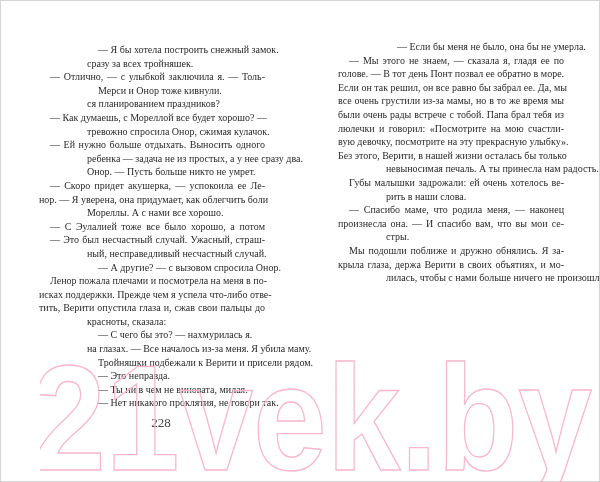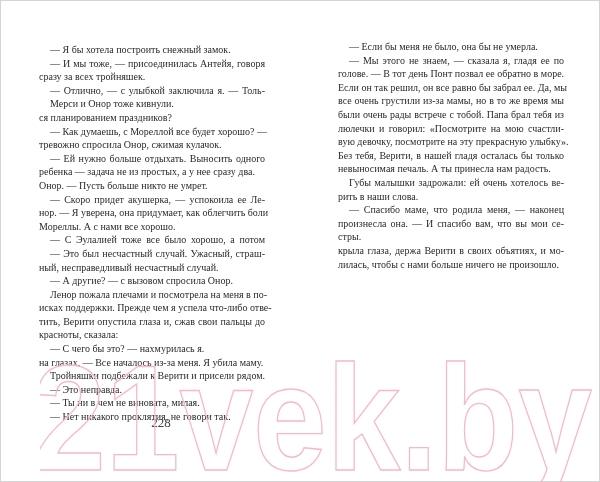--- a/index.html
+++ b/index.html
@@ -11,37 +11,36 @@
     position: absolute; left: 0; top: 0; width: 598px; height: 480px;
     border: 1px solid #d4d4d4; background: #fff;
   }
   .page { position: absolute; top: 42px; width: 226px; }
   .page.left { left: 38px; }
   .page.right { left: 337px; top: 39px; }
   .line {
     font-size: 10px; line-height: 13.6px; color: #2a2a2a; white-space: nowrap;
     text-align: justify; text-align-last: justify; height: 13.6px; overflow: visible;
   }
-  .line.last { text-align-last: left; }
+  .line.last { text-align-last: left; margin-left: 48px; }
   .line.indent { padding-left: 11px; }
   .page-number {
     position: absolute; top: 414px; left: 140px; width: 40px; text-align: center;
     font-size: 13px; color: #444;
   }
   .watermark {
     position: absolute; left: 40px; top: 352px; width: 560px; height: 130px; pointer-events: none;
   }
 </style>
 </head>
 <body>
 
 <div class="frame">
   <div class="page left" id="left-page">
       <div class="line indent last">— Я бы хотела построить снежный замок.</div>
-      <div class="line indent">— И мы тоже, — присоединилась Антейя, говоря</div>
       <div class="line last">сразу за всех тройняшек.</div>
       <div class="line indent">— Отлично, — с улыбкой заключила я. — Толь-</div>
       <div class="line indent last">Мерси и Онор тоже кивнули.</div>
       <div class="line last">ся планированием праздников?</div>
       <div class="line indent">— Как думаешь, с Мореллой все будет хорошо? —</div>
       <div class="line last">тревожно спросила Онор, сжимая кулачок.</div>
       <div class="line indent">— Ей нужно больше отдыхать. Выносить одного</div>
       <div class="line last">ребенка — задача не из простых, а у нее сразу два.</div>
       <div class="line last">Онор. — Пусть больше никто не умрет.</div>
       <div class="line indent">— Скоро придет акушерка, — успокоила ее Ле-</div>
@@ -65,27 +64,28 @@
   <div class="page-number">228</div>
   <div class="page right" id="right-page">
       <div class="line indent last">— Если бы меня не было, она бы не умерла.</div>
       <div class="line indent">— Мы этого не знаем, — сказала я, гладя ее по</div>
       <div class="line">голове. — В тот день Понт позвал ее обратно в море.</div>
       <div class="line">Если он так решил, он все равно бы забрал ее. Да, мы</div>
       <div class="line">все очень грустили из-за мамы, но в то же время мы</div>
       <div class="line">были очень рады встрече с тобой. Папа брал тебя из</div>
       <div class="line">люлечки и говорил: «Посмотрите на мою счастли-</div>
       <div class="line">вую девочку, посмотрите на эту прекрасную улыбку».</div>
-      <div class="line">Без тебя, Верити, в нашей гладя осталась бы только</div>
+      <div class="line">Без этого, Верити, в нашей жизни осталась бы только</div>
       <div class="line last">невыносимая печаль. А ты принесла нам радость.</div>
       <div class="line indent">Губы малышки задрожали: ей очень хотелось ве-</div>
       <div class="line last">рить в наши слова.</div>
       <div class="line indent">— Спасибо маме, что родила меня, — наконец</div>
       <div class="line">произнесла она. — И спасибо вам, что вы мои се-</div>
       <div class="line last">стры.</div>
+      <div class="line indent">Мы подошли поближе и дружно обнялись. Я за-</div>
       <div class="line">крыла глаза, держа Верити в своих объятиях, и мо-</div>
       <div class="line last">лилась, чтобы с нами больше ничего не произошло.</div>
     </div>
 </div>
 
 <svg class="watermark" viewBox="0 0 560 130" xmlns="http://www.w3.org/2000/svg">
   <text id="wm-text" x="-8" y="118" font-family="Liberation Sans, sans-serif" font-size="150" font-weight="bold" fill="none" stroke="#f7b8cc" stroke-width="1.4" textLength="560" lengthAdjust="spacingAndGlyphs">21vek.by</text>
 </svg>
 
 </body></html>

